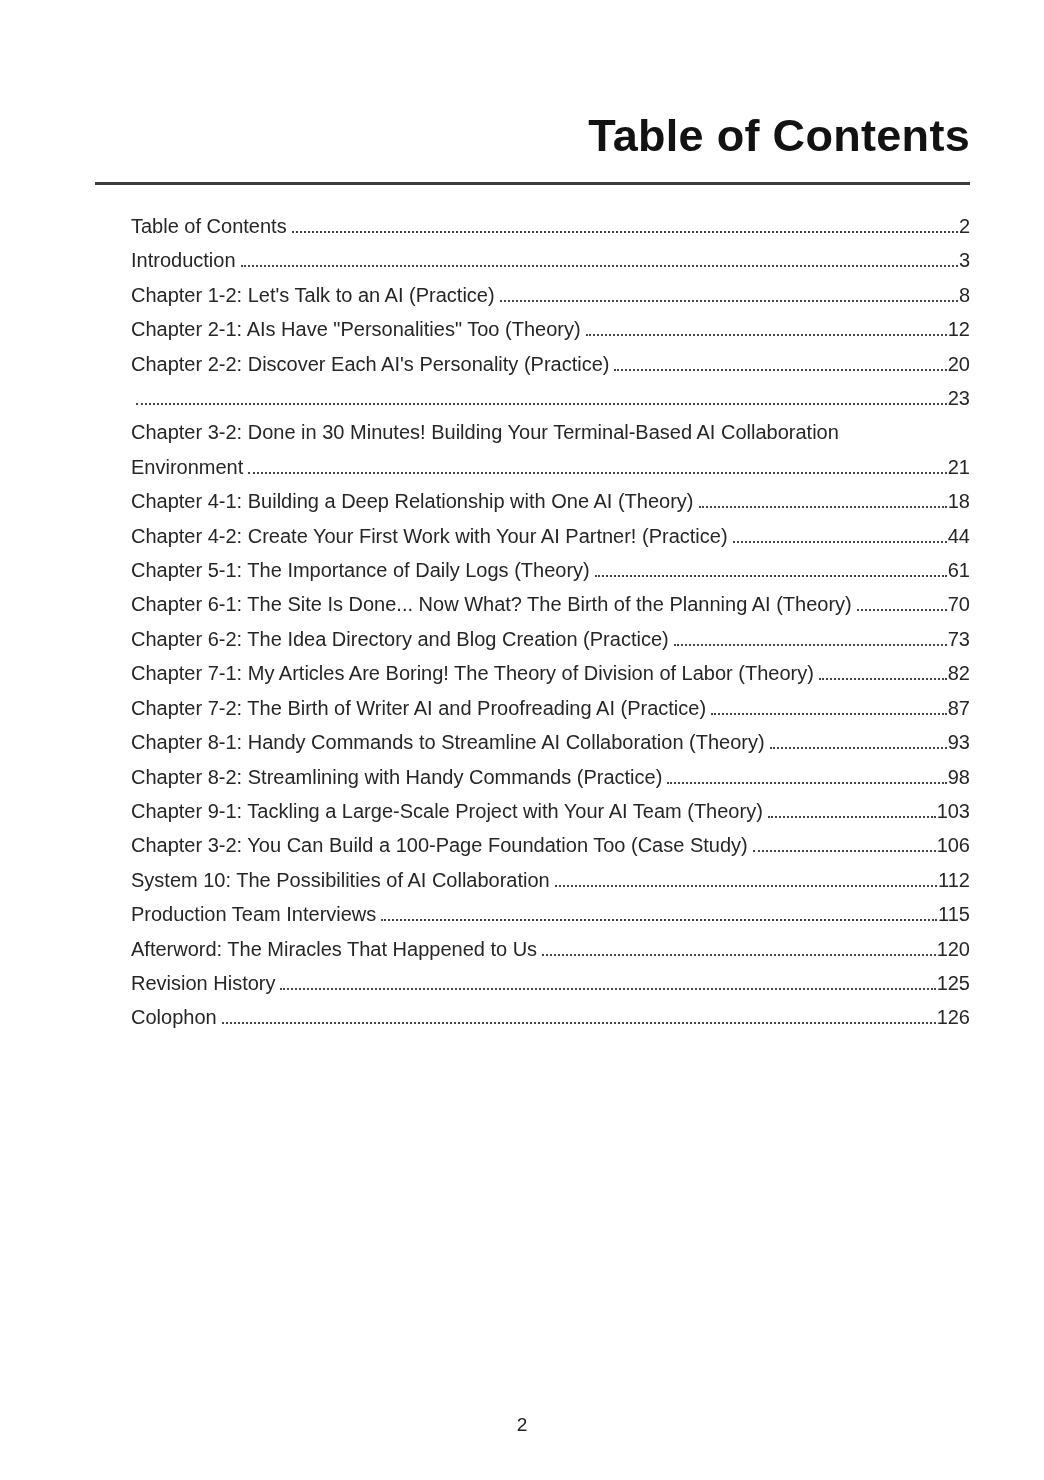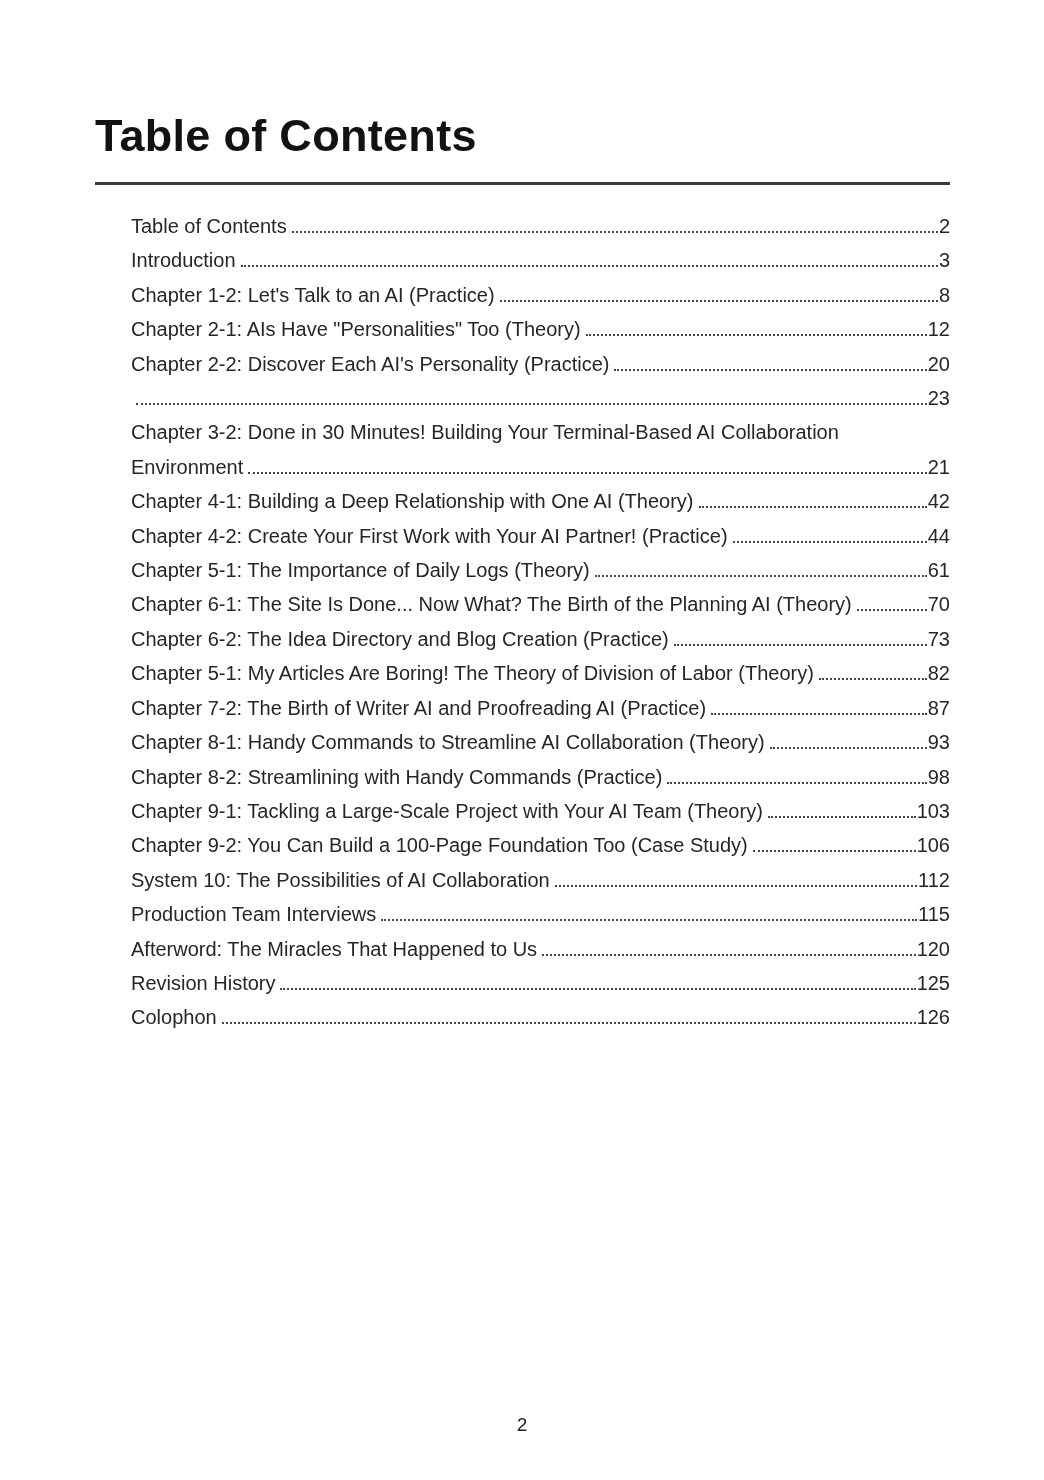--- a/index.html
+++ b/index.html
@@ -10,21 +10,22 @@
   body {
     width: 1044px;
     height: 1480px;
     position: relative;
     font-family: "Liberation Sans", "DejaVu Sans", sans-serif;
     color: #242424;
     overflow: hidden;
   }
   .page {
     box-sizing: border-box;
-    padding: 112px 94px 0 95px;
+    padding: 112px 74px 0 95px;
+    text-align: right;
   }
   .doc-title {
     margin: 0 0 22px 0;
     font-size: 45px;
     line-height: 48px;
     font-weight: 700;
     color: #121212;
     letter-spacing: 0.3px;
   }
   .title-rule {
@@ -119,21 +120,21 @@
 
     <div class="toc-row">
       <span class="toc-label">Environment</span>
       <span class="toc-leader"></span>
       <span class="toc-page">21</span>
     </div>
 
     <div class="toc-row">
       <span class="toc-label">Chapter 4-1: Building a Deep Relationship with One AI (Theory)</span>
       <span class="toc-leader"></span>
-      <span class="toc-page">42</span>
+      <span class="toc-page">18</span>
     </div>
 
     <div class="toc-row">
       <span class="toc-label">Chapter 4-2: Create Your First Work with Your AI Partner! (Practice)</span>
       <span class="toc-leader"></span>
       <span class="toc-page">44</span>
     </div>
 
     <div class="toc-row">
       <span class="toc-label">Chapter 5-1: The Importance of Daily Logs (Theory)</span>
@@ -148,21 +149,21 @@
       <span class="toc-page">70</span>
     </div>
 
     <div class="toc-row">
       <span class="toc-label">Chapter 6-2: The Idea Directory and Blog Creation (Practice)</span>
       <span class="toc-leader"></span>
       <span class="toc-page">73</span>
     </div>
 
     <div class="toc-row">
-      <span class="toc-label">Chapter 5-1: My Articles Are Boring! The Theory of Division of Labor (Theory)</span>
+      <span class="toc-label">Chapter 7-1: My Articles Are Boring! The Theory of Division of Labor (Theory)</span>
       <span class="toc-leader"></span>
       <span class="toc-page">82</span>
     </div>
 
     <div class="toc-row">
       <span class="toc-label">Chapter 7-2: The Birth of Writer AI and Proofreading AI (Practice)</span>
       <span class="toc-leader"></span>
       <span class="toc-page">87</span>
     </div>
 
@@ -178,21 +179,21 @@
       <span class="toc-page">98</span>
     </div>
 
     <div class="toc-row">
       <span class="toc-label">Chapter 9-1: Tackling a Large-Scale Project with Your AI Team (Theory)</span>
       <span class="toc-leader"></span>
       <span class="toc-page">103</span>
     </div>
 
     <div class="toc-row">
-      <span class="toc-label">Chapter 9-2: You Can Build a 100-Page Foundation Too (Case Study)</span>
+      <span class="toc-label">Chapter 3-2: You Can Build a 100-Page Foundation Too (Case Study)</span>
       <span class="toc-leader"></span>
       <span class="toc-page">106</span>
     </div>
 
     <div class="toc-row">
       <span class="toc-label">System 10: The Possibilities of AI Collaboration</span>
       <span class="toc-leader"></span>
       <span class="toc-page">112</span>
     </div>
 

